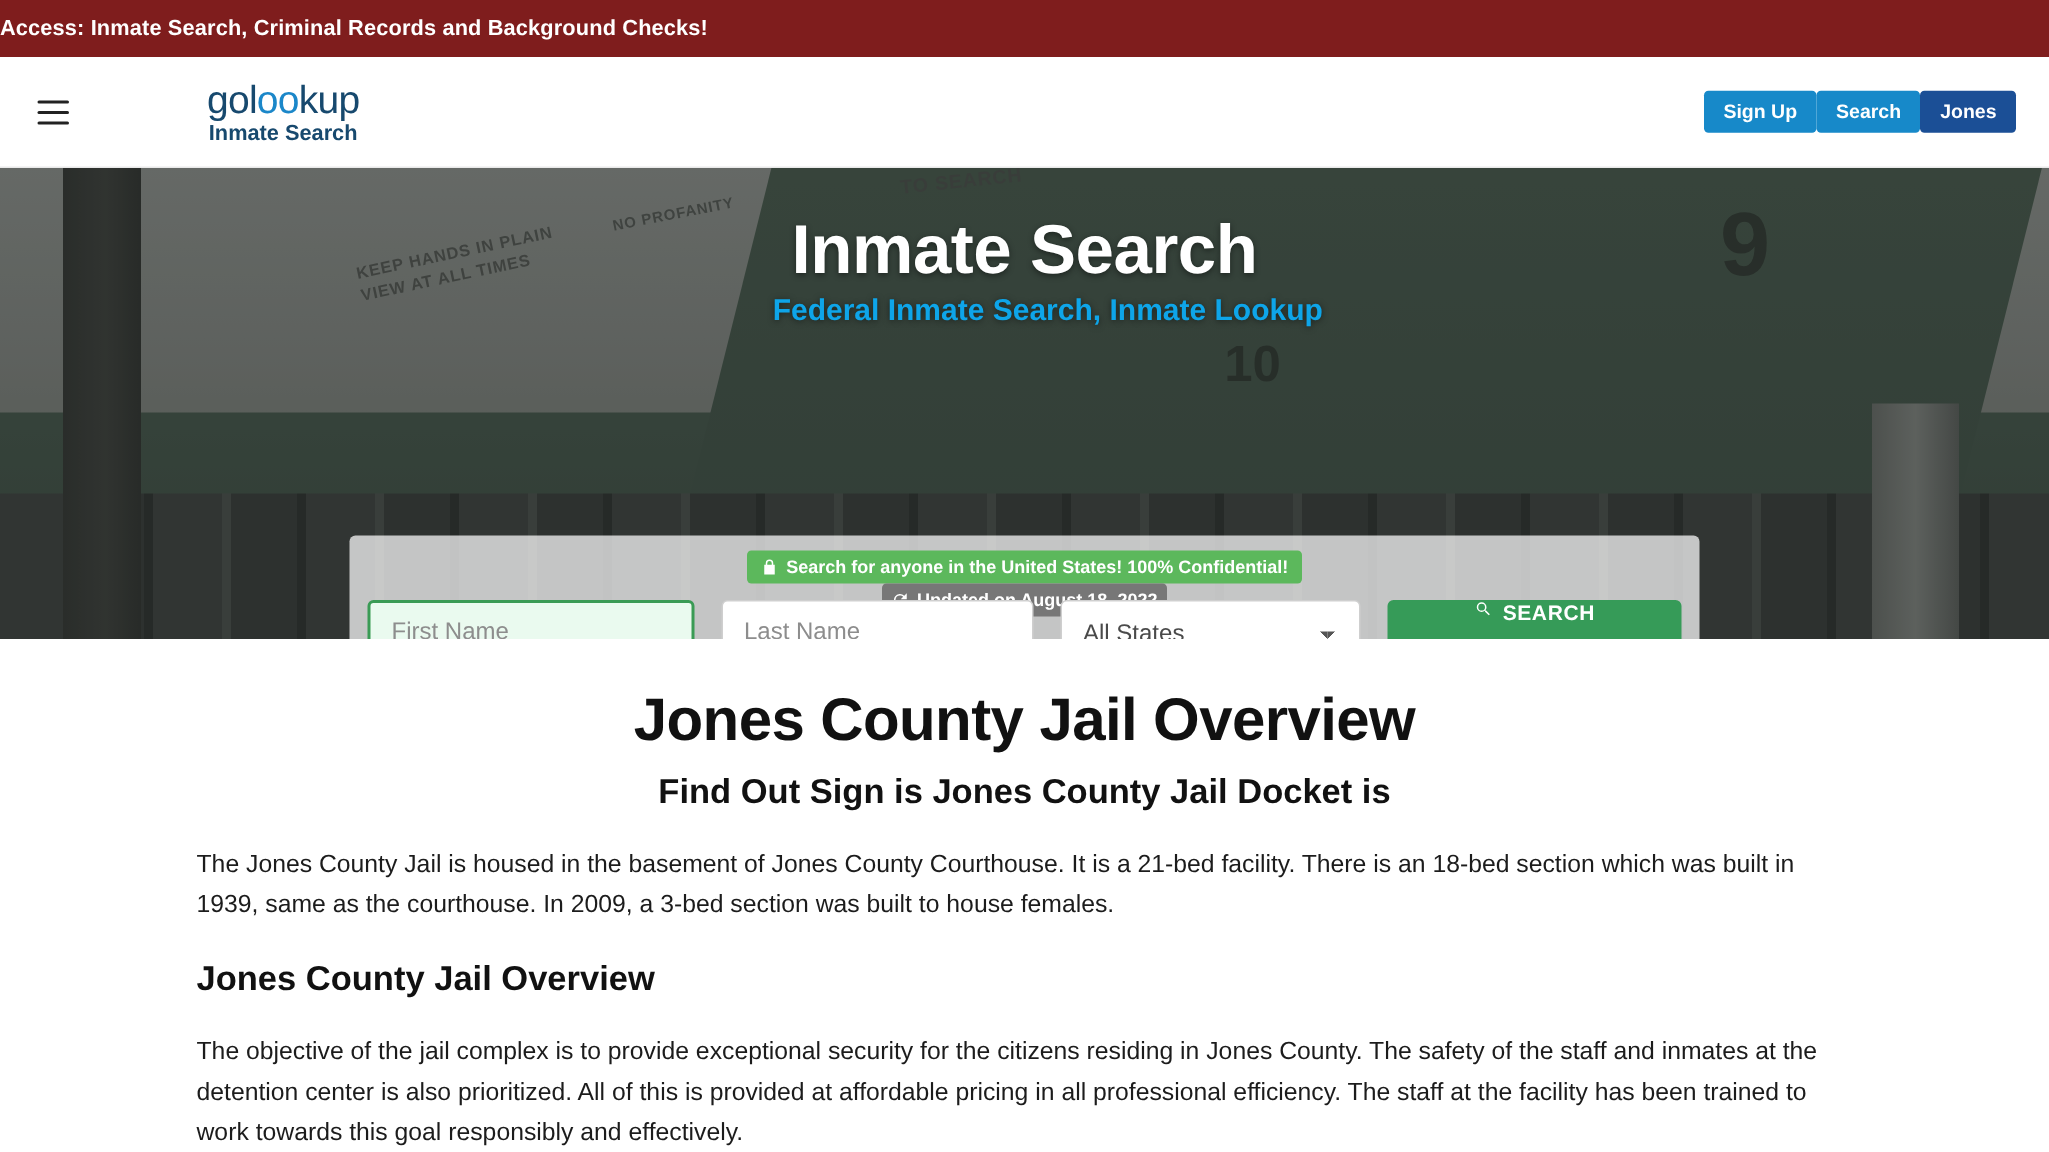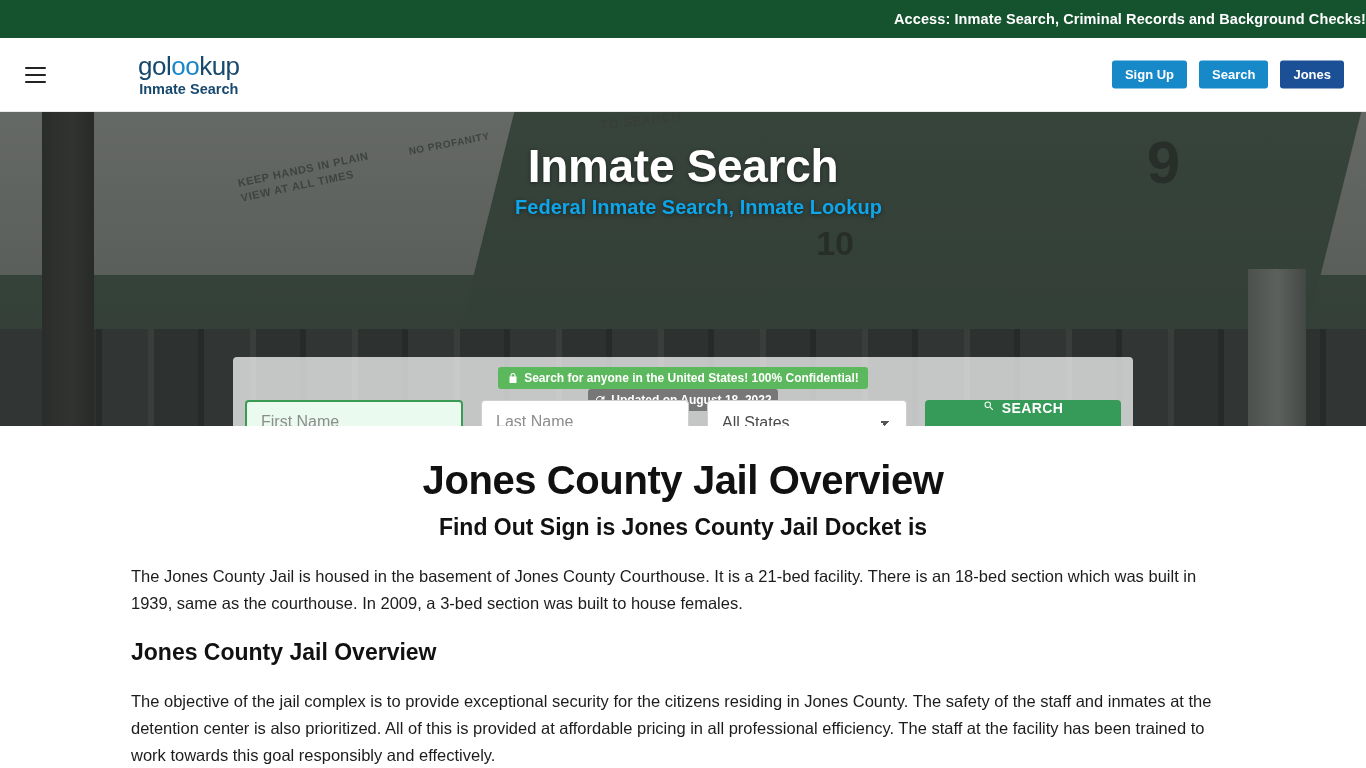--- a/index.html
+++ b/index.html
@@ -7,22 +7,22 @@
   html, body {
     width: 1366px; height: 768px;
     overflow: hidden;
     background: #ffffff;
     font-family: "Liberation Sans", sans-serif;
   }
 
   
   .topbar {
     height: 38px;
-    background: #14532d;
-    display: flex; align-items: center; justify-content: flex-end;
+    background: #7f1d1d;
+    display: flex; align-items: center; justify-content: flex-start;
   }
   .topbar-text {
     color: #ffffff;
     font-size: 14.5px;
     font-weight: 700;
     letter-spacing: .1px;
     white-space: nowrap;
   }
 
   
@@ -56,21 +56,21 @@
     position: relative; white-space: nowrap;
   }
   .brand-word .oo { color: #1b87c9; }
   .brand-sub {
     font-size: 14.5px; font-weight: 700;
     color: #17496e; margin-top: 3px;
   }
   .header-actions {
     position: absolute; right: 22px; top: 50%;
     transform: translateY(-50%);
-    display: flex; gap: 12px;
+    display: flex; gap: 0;
   }
   .btn-nav {
     font-size: 13px; font-weight: 600;
     color: #ffffff; border: none; border-radius: 3px;
     padding: 7px 13px; cursor: pointer;
     font-family: "Liberation Sans", sans-serif;
     line-height: 1.15;
   }
   .btn-signup { background: #1789c9; }
   .btn-pricing { background: #1789c9; }

